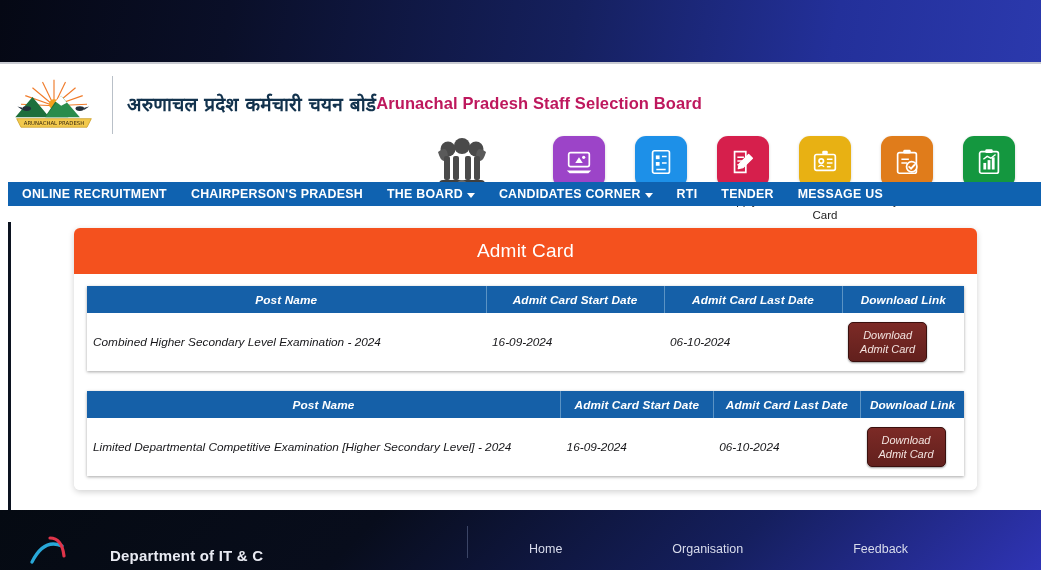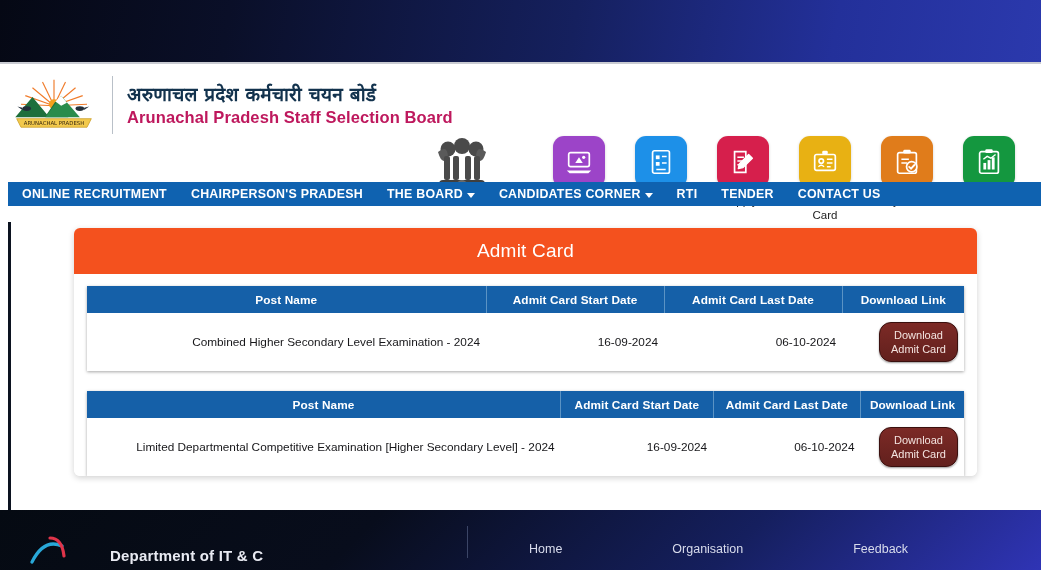--- a/index.html
+++ b/index.html
@@ -42,21 +42,21 @@
   .emblem-ap {
     width: 88px; height: 56px;
     position: relative;
     overflow: hidden;
   }
   .divider-v {
     width: 1px; height: 58px;
     background: #b9c0c8;
     margin: 0 4px;
   }
-  .titles { display: flex; flex-direction: column; justify-content: flex-end; }
+  .titles { display: flex; flex-direction: row; justify-content: flex-end; }
   .title-hi {
     font-size: 19px; font-weight: 700; color: #12324d;
     letter-spacing: .2px; line-height: 1.25;
     font-family: "DejaVu Sans", sans-serif;
   }
   .title-en {
     font-size: 16.5px; font-weight: 700; color: #be185d;
     line-height: 1.25; letter-spacing: .1px;
   }
   .title-sub {
@@ -129,21 +129,21 @@
     overflow: hidden;
   }
   .card-header {
     height: 46px;
     background: #f4511e;
     color: #ffffff;
     font-size: 19px; font-weight: 400;
     display: flex; align-items: center; justify-content: center;
     letter-spacing: .2px;
   }
-  .card-body { padding: 12px 13px 0 13px; background:#fff; }
+  .card-body { padding: 12px 13px 14px 13px; background:#fff;font-style:italic; }
 
   
   table.admit {
     width: 100%;
     border-collapse: collapse;
     background: #fff;
     box-shadow: 0 1px 3px rgba(0,0,0,.35);
     margin-bottom: 20px;
   }
   table.admit:last-child { margin-bottom: 0; }
@@ -154,35 +154,35 @@
     font-weight: 700;
     height: 27px;
     text-align: center;
     border-right: 1px solid #5b93c4;
     letter-spacing: .1px;
   }
   table.admit th:last-child { border-right: none; }
   table.admit td {
     font-size: 11.8px;
     color: #17171a;
-    text-align: right;
+    text-align: left;
     padding: 9px 6px;
     vertical-align: middle;
     background: #ffffff;
   }
   td.dl { padding: 6px 6px; }
 
   .dl-btn {
     display: inline-flex; flex-direction: column;
     align-items: center; justify-content: center;
     background: linear-gradient(180deg,#7c2a26 0%, #62201d 100%);
     color: #f3e3df;
     font-size: 11px; line-height: 14px;
     border: 1px solid #3a100e;
-    border-radius: 12px;
+    border-radius: 5px;
     padding: 5px 11px;
     cursor: pointer;
     box-shadow: 0 1px 2px rgba(0,0,0,.4);
     text-decoration: none;
   }
 
   
   .footer {
     position: absolute; left: 0; top: 510px;
     width: 1041px; height: 60px;
@@ -387,21 +387,21 @@
       <span>CANDIDATES CORNER</span>
       <span class="caret"></span>
     </div>
     <div class="nav-item">
       <span>RTI</span>
     </div>
     <div class="nav-item">
       <span>TENDER</span>
     </div>
     <div class="nav-item">
-      <span>CONTACT US</span>
+      <span>MESSAGE US</span>
     </div>
   </nav>
 
   <main class="body-wrap">
     <section class="card">
       <div class="card-header">Admit Card</div>
 
       <div class="card-body">
 
         <table class="admit">

